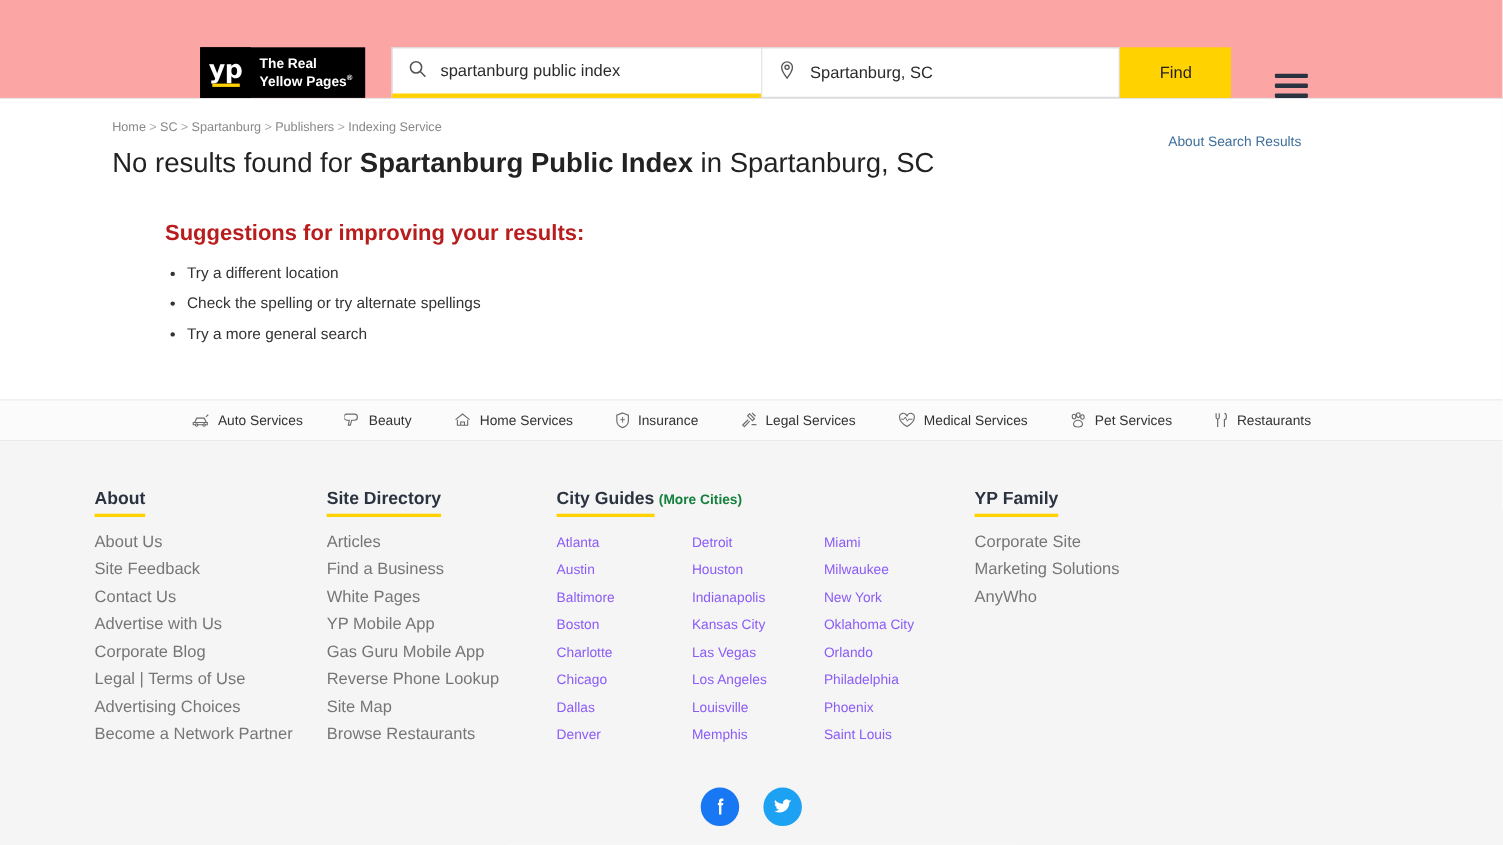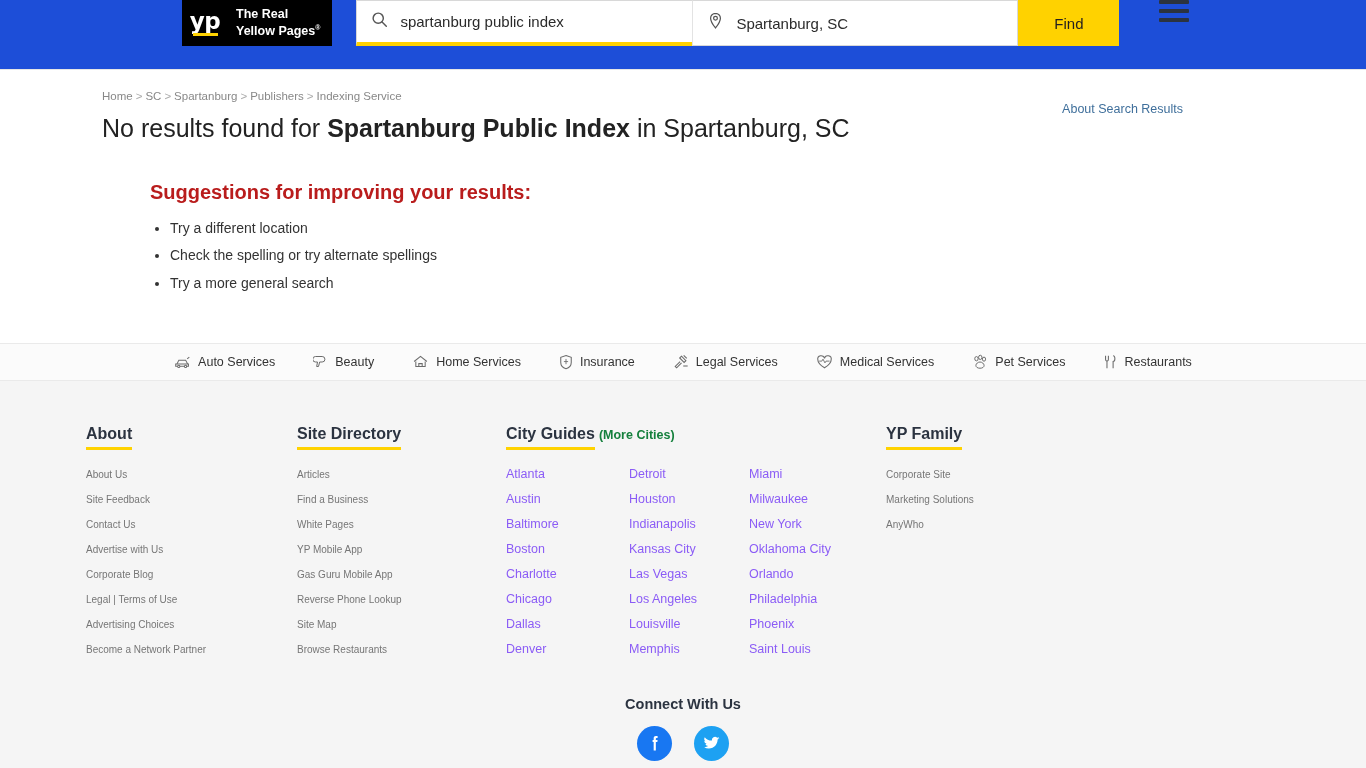--- a/index.html
+++ b/index.html
@@ -6,25 +6,25 @@
   html, body {
     margin: 0; padding: 0;
     width: 1366px; height: 768px;
     background: #ffffff;
     font-family: "Liberation Sans", sans-serif;
     overflow: hidden;
   }
 
   
   .header {
-    height: 70px;
-    background: #1d4ed8;
+    height: 90px;
+    background: #fca5a5;
     border-bottom: 1px solid #e6e6e6;
     display: flex;
-    align-items: flex-start;
+    align-items: flex-end;
     position: relative;
   }
   .logo-wrap {
     display: flex;
     align-items: center;
     margin-left: 182px;
     background: #000000;
     height: 46px;
     padding-right: 12px;
   }
@@ -180,21 +180,21 @@
   .fhead::after {
     content: ""; position: absolute; left: 0; bottom: 0;
     width: 100%; height: 3px; background: #ffd200;
   }
   .more-cities {
     font-size: 12.5px; color: #15803d; font-weight: bold; margin-left: 4px;
   }
   .flist { margin: 14px 0 0 0; padding: 0; list-style: none; }
   .flist li { margin-bottom: 7px; }
   .flist a {
-    font-size: 10px; color: #767676; text-decoration: none; cursor: pointer;
+    font-size: 15px; color: #767676; text-decoration: none; cursor: pointer;
   }
   .city-cols { display: flex; margin-top: 14px; }
   .city-cols ul { margin: 0; padding: 0; list-style: none; }
   .city-cols ul:nth-child(1) { width: 123px; }
   .city-cols ul:nth-child(2) { width: 120px; }
   .city-cols ul li { margin-bottom: 7px; }
   .city-cols a { font-size: 12.5px; color: #8b5cf6; text-decoration: none; }
 
   .connect {
     text-align: center;
@@ -436,21 +436,20 @@
       <div class="fhead">YP Family</div>
       <ul class="flist">
         <li><a>Corporate Site</a></li>
         <li><a>Marketing Solutions</a></li>
         <li><a>AnyWho</a></li>
       </ul>
     </div>
   </div>
 
   <div class="connect">
-    <div class="connect-title">Connect With Us</div>
     <div class="socials">
       <div class="soc fb">
         <svg width="20" height="20" viewBox="0 0 24 24" fill="#ffffff">
           <path d="M15.1 8.3h-2.1V6.9c0-.6.4-.8.7-.8h1.4V3.6h-2c-2.2 0-2.7 1.7-2.7 2.7v2h-1.3v2.6h1.3V21h2.6v-10.1h1.8z"></path>
         </svg>
       </div>
       <div class="soc tw">
         <svg width="20" height="20" viewBox="0 0 24 24" fill="#ffffff">
           <path d="M21 6.2a7.4 7.4 0 01-2.1.6 3.7 3.7 0 001.6-2 7.4 7.4 0 01-2.3.9 3.7 3.7 0 00-6.3 3.4A10.5 10.5 0 013.3 5a3.7 3.7 0 001.1 4.9 3.6 3.6 0 01-1.7-.5 3.7 3.7 0 002.9 3.6 3.7 3.7 0 01-1.6.1 3.7 3.7 0 003.4 2.6A7.4 7.4 0 012.5 17 10.4 10.4 0 008.2 18.7c6.8 0 10.5-5.6 10.5-10.5v-.5A7.5 7.5 0 0021 6.2z"></path>
         </svg>

